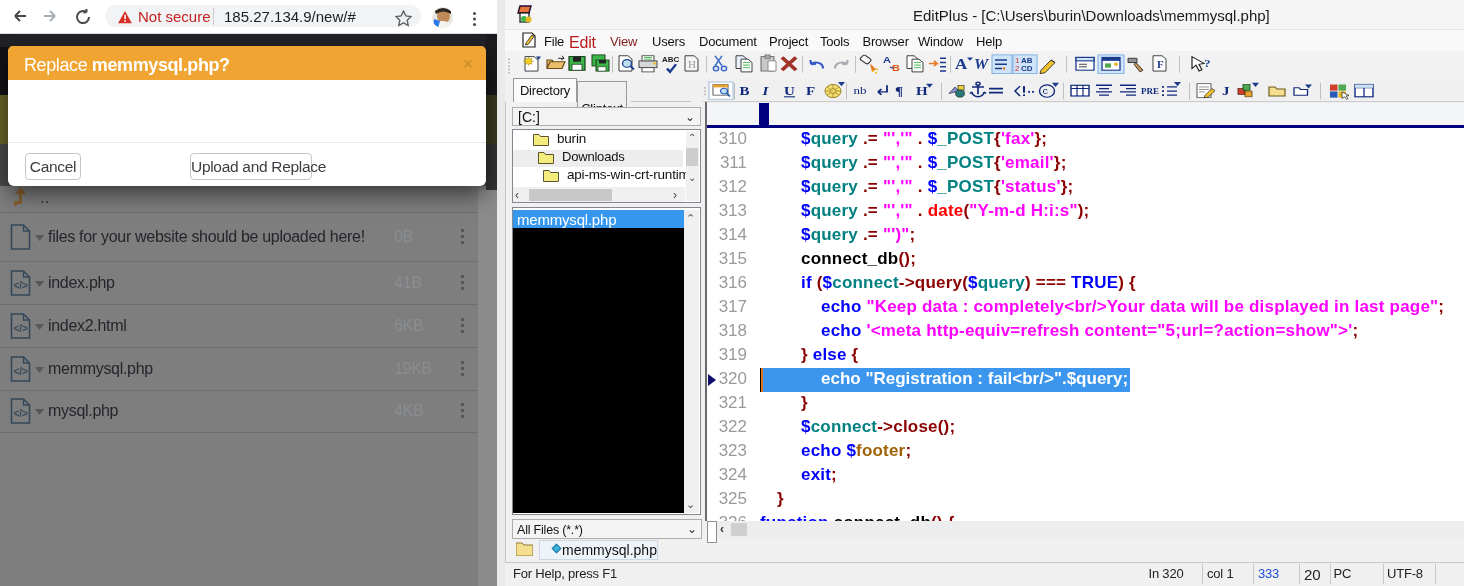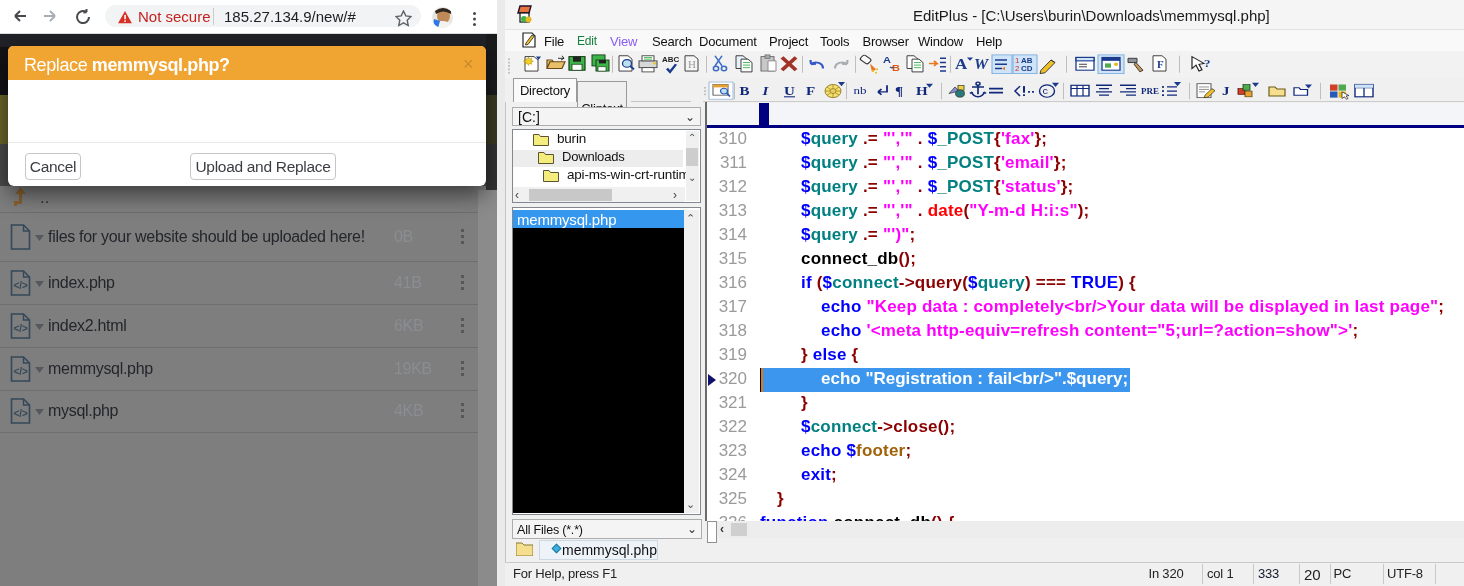--- a/index.html
+++ b/index.html
@@ -87,21 +87,21 @@
       <div class="row" style="left:394px;top:402px;color:#8a8d91">4KB</div>
       <div class="a" style="left:461px;top:403px;width:3px;height:3px;background:#54575b;box-shadow:0 6px 0 #54575b,0 12px 0 #54575b"></div>
     </div>
 
   <div class="a" style="left:8px;top:46px;width:478px;height:140px;border-radius:6px;background:#fff;box-shadow:0 8px 22px rgba(0,0,0,0.55)">
     <div class="a" style="left:0;top:0;width:478px;height:34px;border-radius:5px 5px 0 0;background:#f0a432"></div>
     <div class="a" style="left:16px;top:9px;font-size:18px;color:#fff;letter-spacing:-0.4px">Replace <b>memmysql.php?</b></div>
     <div class="a" style="left:455px;top:8px;font-size:18px;color:#c9882e">×</div>
     <div class="a" style="left:0;top:96px;width:478px;height:1px;background:#e9e9e9"></div>
     <div class="a btn" style="left:17px;top:107px;width:56px">Cancel</div>
-    <div class="a btn" style="left:182px;top:107px;width:146px">Upload and Replace</div>
+    <div class="a btn" style="left:182px;top:107px;width:122px">Upload and Replace</div>
   </div>
 
   <div class="a" style="left:0;top:0;width:497px;height:33px;background:#fff;border-bottom:1px solid #dadce0"></div>
   <svg class="a" style="left:10px;top:8px" width="18" height="18" viewBox="0 0 18 18">
       <path d="M16 8 H5 M5 8 L10 3 M5 8 L10 13" stroke="#46494d" stroke-width="2" fill="none"></path>
     </svg>
   <svg class="a" style="left:42px;top:8px" width="18" height="18" viewBox="0 0 18 18">
       <path d="M2 8 H13 M13 8 L8 3 M13 8 L8 13" stroke="#a8adb3" stroke-width="2" fill="none"></path>
     </svg>
   <svg class="a" style="left:74px;top:8px" width="18" height="18" viewBox="0 0 18 18">
@@ -145,23 +145,23 @@
   <svg class="a" style="left:19px;top:5px" width="16" height="18" viewBox="0 0 16 18">
       <path d="M2 8 L4 1 L15 1 L13 8 Z" fill="#e8733c" stroke="#201030" stroke-width="1.4"></path>
       <rect x="4" y="8" width="9" height="9" fill="#fff" stroke="#111" stroke-width="1.2"></rect>
       <circle cx="8" cy="14" r="3" fill="#3cb44a"></circle>
       <circle cx="12.5" cy="14.5" r="3" fill="#e8b820"></circle>
     </svg>
 
   <div class="a" style="left:8px;top:29px;width:959px;height:21px;background:#f9f9f9;border-top:1px solid #e3e3e3;border-bottom:1px solid #dcdcdc"></div>
   <div id="menus">
       <div class="a" style="left:47px;top:34px;font-size:13px;letter-spacing:-0.2px;color:#111">File</div>
-      <div class="a" style="left:80px;top:34px;font-size:12px;letter-spacing:-0.2px;color:#15803d">Edit</div>
-      <div class="a" style="left:113px;top:34px;font-size:13px;letter-spacing:-0.2px;color:#8b5cf6">View</div>
-      <div class="a" style="left:155px;top:34px;font-size:13px;letter-spacing:-0.2px;color:#111">Search</div>
+      <div class="a" style="left:72px;top:34px;font-size:16px;letter-spacing:-0.2px;color:#b91c1c">Edit</div>
+      <div class="a" style="left:113px;top:34px;font-size:13px;letter-spacing:-0.2px;color:#7f1d1d">View</div>
+      <div class="a" style="left:155px;top:34px;font-size:13px;letter-spacing:-0.2px;color:#111">Users</div>
       <div class="a" style="left:202px;top:34px;font-size:13px;letter-spacing:-0.2px;color:#111">Document</div>
       <div class="a" style="left:272px;top:34px;font-size:13px;letter-spacing:-0.2px;color:#111">Project</div>
       <div class="a" style="left:323px;top:34px;font-size:13px;letter-spacing:-0.2px;color:#111">Tools</div>
       <div class="a" style="left:365.5px;top:34px;font-size:13px;letter-spacing:-0.2px;color:#111">Browser</div>
       <div class="a" style="left:421px;top:34px;font-size:13px;letter-spacing:-0.2px;color:#111">Window</div>
       <div class="a" style="left:479px;top:34px;font-size:13px;letter-spacing:-0.2px;color:#111">Help</div>
     </div>
   <svg class="a" style="left:25px;top:32px" width="14" height="16" viewBox="0 0 14 16">
       <path d="M1 1 H10 L13 4 V15 H1 Z" fill="#fff" stroke="#222" stroke-width="1.2"></path>
       <path d="M4 11 L10 3 L12 4.5 L6 12.5 L3.5 13 Z" fill="#f0c028" stroke="#222" stroke-width="0.8"></path>
@@ -566,21 +566,21 @@
     </svg>
   <div class="a" style="left:42px;top:540px;width:119px;height:20px;background:#eef3fa;border:1px solid #ccd8e4;box-sizing:border-box"></div>
   <div class="a" style="left:56px;top:545px;width:7px;height:7px;background:#38b0e0;transform:rotate(45deg);border:1px solid #26789c;box-sizing:border-box"></div>
   <div class="a" style="left:65px;top:542px;font-size:14px;color:#111">memmysql.php</div>
 
   <div class="a" style="left:8px;top:562px;width:959px;height:24px;background:#f0f0f0;border-top:1px solid #c9c9c9"></div>
   <div class="a" style="left:16px;top:566px;font-size:13px;letter-spacing:-0.2px;color:#222">For Help, press F1</div>
   <div id="status">
       <div class="a" style="left:651.5px;top:566px;font-size:13px;letter-spacing:-0.2px;color:#222">In 320</div>
       <div class="a" style="left:710px;top:566px;font-size:13px;letter-spacing:-0.2px;color:#222">col 1</div>
-      <div class="a" style="left:761px;top:566px;font-size:13px;letter-spacing:-0.2px;color:#0f172a">333</div>
+      <div class="a" style="left:761px;top:566px;font-size:13px;letter-spacing:-0.2px;color:#1d4ed8">333</div>
       <div class="a" style="left:807px;top:566px;font-size:15px;letter-spacing:-0.2px;color:#222">20</div>
       <div class="a" style="left:836.5px;top:566px;font-size:13px;letter-spacing:-0.2px;color:#222">PC</div>
       <div class="a" style="left:890px;top:566px;font-size:13px;letter-spacing:-0.2px;color:#222">UTF-8</div>
       <div class="a" style="left:705px;top:564px;width:1px;height:20px;background:#c8c8c8"></div>
       <div class="a" style="left:756px;top:564px;width:1px;height:20px;background:#c8c8c8"></div>
       <div class="a" style="left:802px;top:564px;width:1px;height:20px;background:#c8c8c8"></div>
       <div class="a" style="left:833px;top:564px;width:1px;height:20px;background:#c8c8c8"></div>
       <div class="a" style="left:885.5px;top:564px;width:1px;height:20px;background:#c8c8c8"></div>
       <div class="a" style="left:937.5px;top:564px;width:1px;height:20px;background:#c8c8c8"></div>
     </div>

